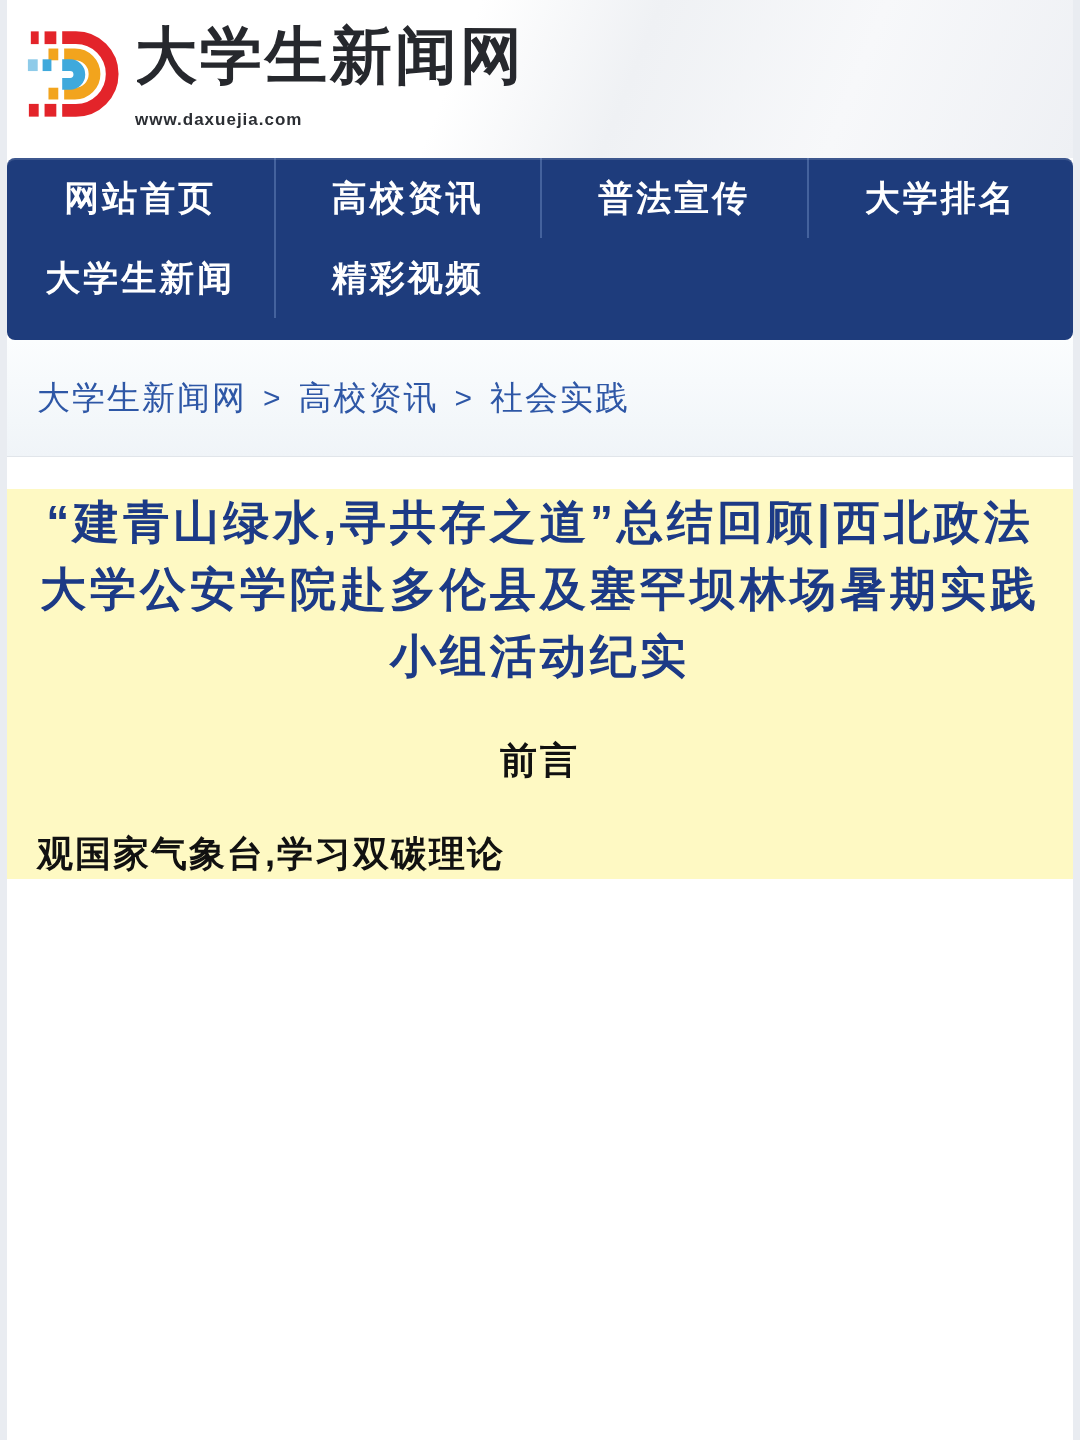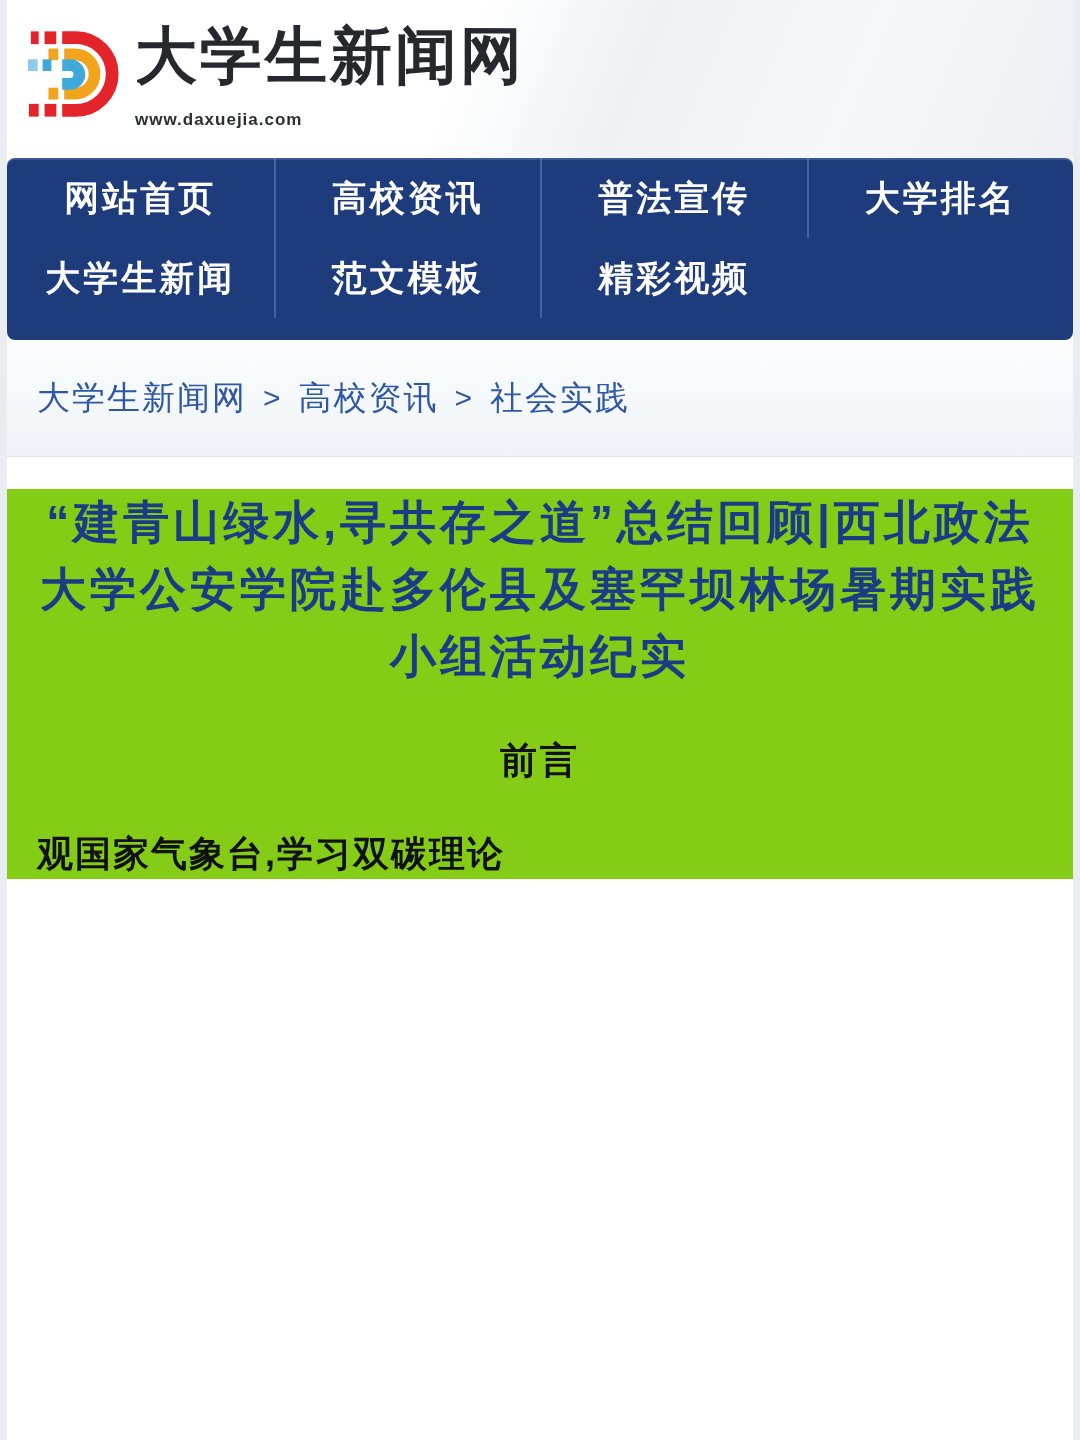--- a/index.html
+++ b/index.html
@@ -85,21 +85,21 @@
     padding:0 30px;
     gap:16px;
     font-size:33px;
     color:#2e57a6;
     letter-spacing:2px;
   }
   .breadcrumb a { color:#2e57a6; text-decoration:none; cursor:pointer; white-space:nowrap; }
   .breadcrumb .sep { color:#2e57a6; font-size:30px; }
 
   
-  .article { padding:0 30px; background:#84cc16; }
+  .article { padding:0 30px; background:#fef9c3; }
   .article-title {
     margin-top:32px;
     text-align:center;
     font-size:46px;
     line-height:67px;
     font-weight:800;
     color:#1c3a86;
     letter-spacing:4px;
   }
   .section-heading {
@@ -160,21 +160,20 @@
       </div>
     </div>
   </header>
 
   <nav class="main-nav">
     <a class="nav-item">网站首页</a>
     <a class="nav-item col-divider">高校资讯</a>
     <a class="nav-item col-divider">普法宣传</a>
     <a class="nav-item col-divider">大学排名</a>
     <a class="nav-item">大学生新闻</a>
-    <a class="nav-item col-divider">范文模板</a>
     <a class="nav-item col-divider">精彩视频</a>
   </nav>
 
   <div class="breadcrumb">
     <a>大学生新闻网</a>
     <span class="sep">&gt;</span>
     <a>高校资讯</a>
     <span class="sep">&gt;</span>
     <a>社会实践</a>
   </div>

